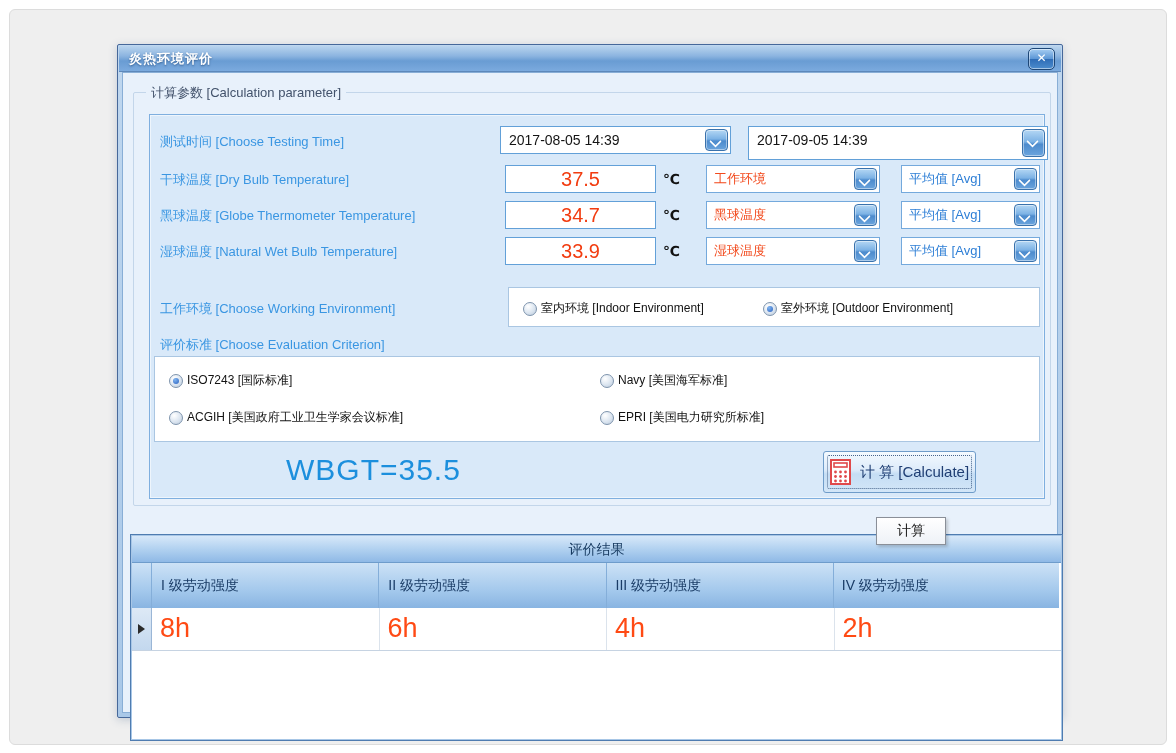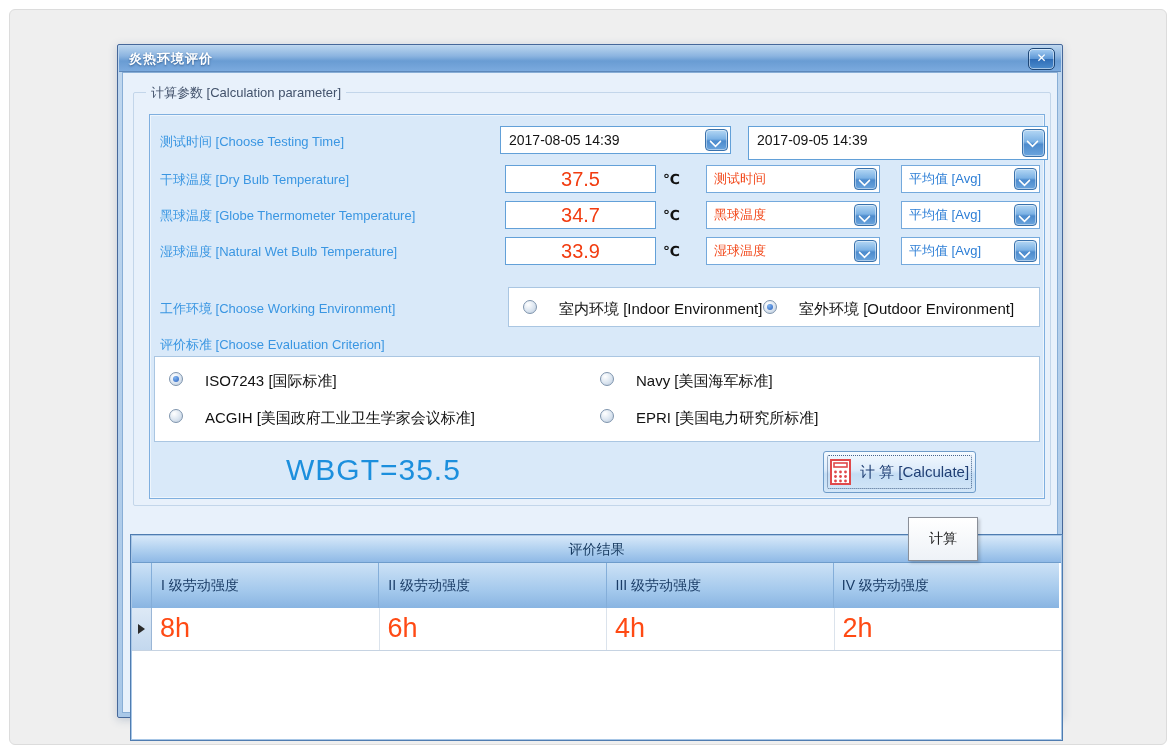--- a/index.html
+++ b/index.html
@@ -79,21 +79,21 @@
   }
   .drop-btn i{
     position:absolute;left:5px;top:7px;width:7px;height:7px;border:solid #fff;
     border-width:0 2px 2px 0;transform:rotate(45deg);border-radius:1px;
   }
 
   .white-box{
     position:absolute;background:#ffffff;border:1px solid #aac6e2;box-sizing:border-box;
   }
 
-  .radio-item{position:absolute;display:flex;align-items:flex-start;gap:22px;font-size:15px;color:#121212;white-space:nowrap;}
+  .radio-item{position:absolute;display:flex;align-items:center;gap:4px;font-size:12px;color:#121212;white-space:nowrap;}
   .radio{
     width:14px;height:14px;border-radius:50%;box-sizing:border-box;flex:0 0 auto;
     border:1px solid #7e94ad;background:radial-gradient(circle at 35% 30%,#ffffff 0%,#dbe5f0 55%,#b9c8da 100%);
     position:relative;
   }
   .radio.selected::after{
     content:"";position:absolute;left:3px;top:3px;width:6px;height:6px;border-radius:50%;
     background:radial-gradient(circle at 35% 30%,#7fb4f0,#2b62c0);
   }
 
@@ -195,21 +195,21 @@
             <i></i>
           </span>
       </div>
 
       <span class="row-label" style="left:10px;top:56px;">干球温度 [Dry Bulb Temperature]</span>
       <div class="textbox" style="left:355px;top:50px;width:151px;height:28px;">
         <span class="val-text">37.5</span>
       </div>
       <span class="unit" style="left:513px;top:56px;">℃</span>
       <div class="combo" style="left:556px;top:50px;width:174px;height:28px;">
-        <span class="cb-text cb-red">测试时间</span>
+        <span class="cb-text cb-red">工作环境</span>
         <span class="drop-btn">
             <i></i>
           </span>
       </div>
       <div class="combo" style="left:751px;top:50px;width:139px;height:28px;">
         <span class="cb-text cb-blue">平均值 [Avg]</span>
         <span class="drop-btn">
             <i></i>
           </span>
       </div>
@@ -297,21 +297,21 @@
               <circle cx="15.5" cy="17.5" r="1.4"></circle>
             <circle cx="5.5" cy="22" r="1.4"></circle>
               <circle cx="10.5" cy="22" r="1.4"></circle>
               <circle cx="15.5" cy="22" r="1.4"></circle>
           </g>
         </svg>
         <span class="btn-label">计 算 [Calculate]</span>
       </div>
     </div>
 
-    <div class="tooltip" style="left:785px;top:444px;width:70px;height:44px;">
+    <div class="tooltip" style="left:753px;top:444px;width:70px;height:28px;">
       <span>计算</span>
     </div>
 
     <div class="rtable">
       <div class="rtable-title">评价结果</div>
       <div class="rtable-head">
         <div class="ind"></div>
         <div class="hcell">I 级劳动强度</div>
         <div class="hcell">II 级劳动强度</div>
         <div class="hcell">III 级劳动强度</div>

